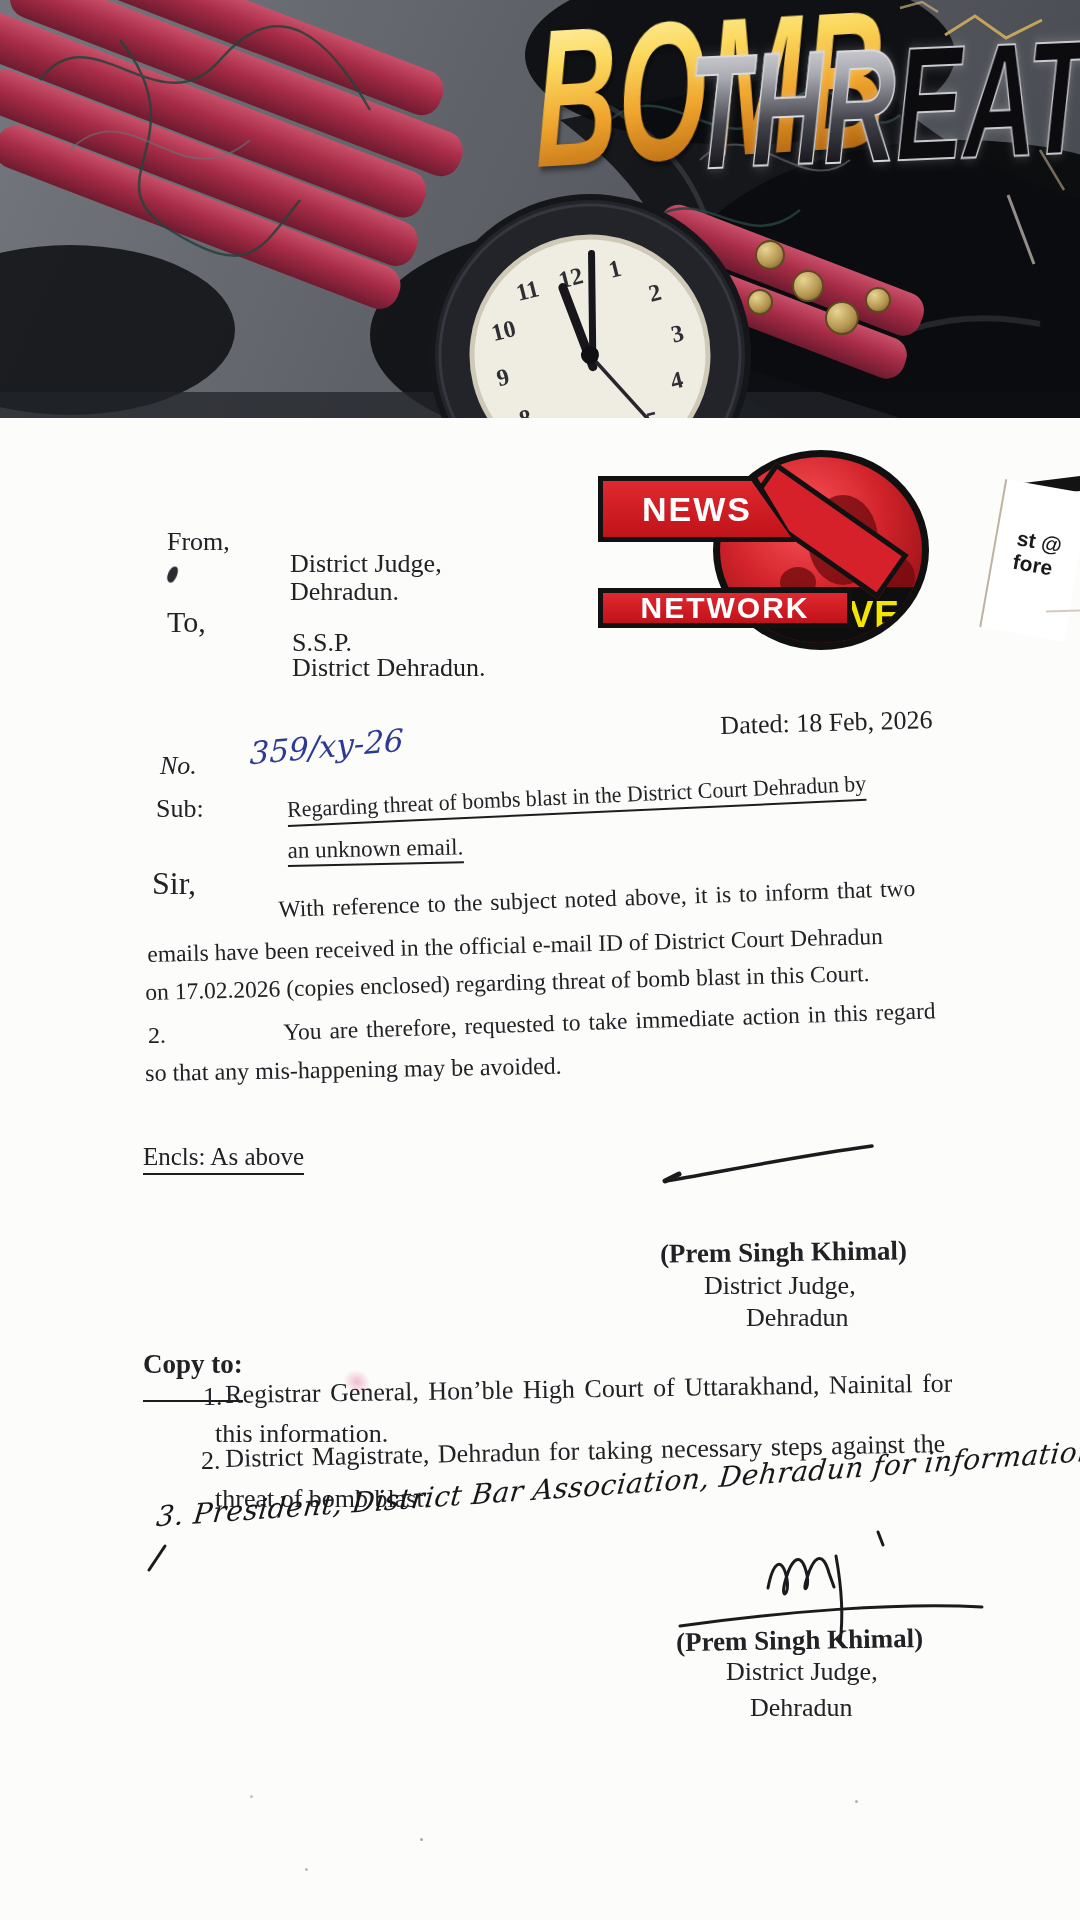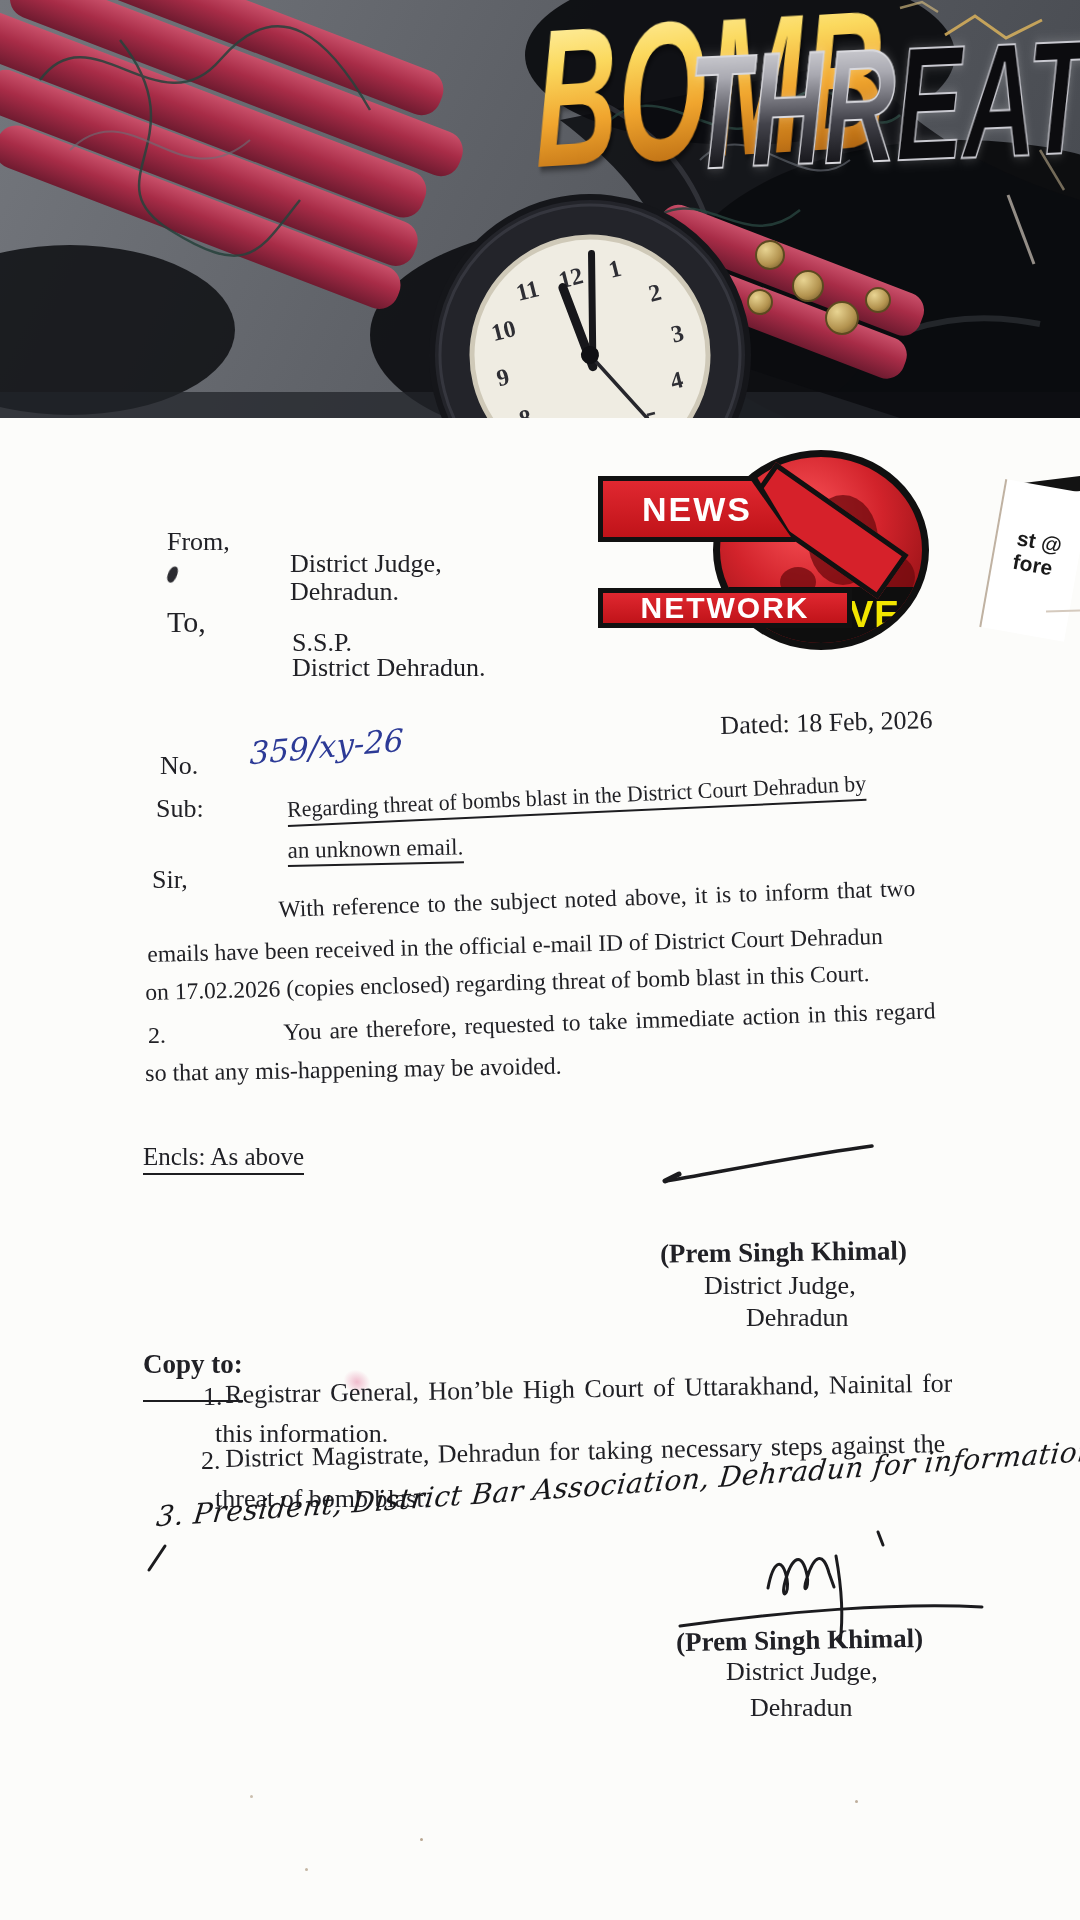--- a/index.html
+++ b/index.html
@@ -165,28 +165,28 @@
 
   <span class="ts" style="left:167px;top:528px;font-size:26px;">From,</span>
   <div class="ink-dot"></div>
   <span class="ts" style="left:290px;top:550px;font-size:26px;">District Judge,</span>
   <span class="ts" style="left:290px;top:578px;font-size:26px;">Dehradun.</span>
   <span class="ts" style="left:167px;top:605px;font-size:30px;">To,</span>
   <span class="ts" style="left:292px;top:629px;font-size:26px;">S.S.P.</span>
   <span class="ts" style="left:292px;top:654px;font-size:26px;">District Dehradun.</span>
 
   <span class="ts" style="left:720px;top:712px;font-size:26px;transform:rotate(-1.6deg);transform-origin:left top;">Dated: 18 Feb, 2026</span>
-  <span class="ts" style="left:160px;top:752px;font-size:26px;">No.</span>
+  <span class="ts" style="left:160px;top:752px;font-size:26px;font-style:italic;">No.</span>
   <span class="ts hand-blue" style="left:250px;top:736px;font-size:31px;transform:rotate(-5deg) skewX(-6deg);transform-origin:left top;">359/xy-26</span>
 
   <span class="ts" style="left:156px;top:795px;font-size:26px;">Sub:</span>
   <span class="ts u2" style="left:288px;top:798px;font-size:22.5px;transform:rotate(-2.6deg) scaleX(.97);transform-origin:left bottom;">Regarding threat of  bombs blast in the District Court Dehradun by</span>
   <span class="ts u2" style="left:288px;top:838px;font-size:23px;transform:rotate(-1.2deg);transform-origin:left bottom;">an unknown email.</span>
 
-  <span class="ts" style="left:152px;top:866px;font-size:26px;text-align:center;">Sir,</span>
+  <span class="ts" style="left:152px;top:866px;font-size:32px;text-align:center;">Sir,</span>
   <span class="ts" style="left:278px;top:897px;font-size:23.5px;word-spacing:2px;transform:rotate(-1.9deg);transform-origin:left top;">With reference to the subject noted above, it is to inform that two</span>
   <span class="ts" style="left:147px;top:942px;font-size:23.5px;transform:rotate(-1.4deg);transform-origin:left top;">emails have been received in the official e-mail ID of District Court Dehradun</span>
   <span class="ts" style="left:145px;top:980px;font-size:23.5px;transform:rotate(-1.5deg);transform-origin:left top;">on 17.02.2026  (copies enclosed) regarding threat of bomb blast in this Court.</span>
   <span class="ts" style="left:148px;top:1022px;font-size:24px;">2.</span>
   <span class="ts" style="left:283px;top:1020px;font-size:23.5px;word-spacing:2px;transform:rotate(-1.9deg);transform-origin:left top;">You are therefore, requested to take immediate action in this regard</span>
   <span class="ts" style="left:145px;top:1060px;font-size:24px;transform:rotate(-1deg);transform-origin:left top;">so that any mis-happening may be avoided.</span>
 
   <span class="ts u2" style="left:143px;top:1143px;font-size:25px;">Encls: As above</span>
 
   <span class="ts" style="left:660px;top:1238px;font-size:27px;font-weight:600;transform:rotate(-0.8deg);">(Prem Singh Khimal)</span>

